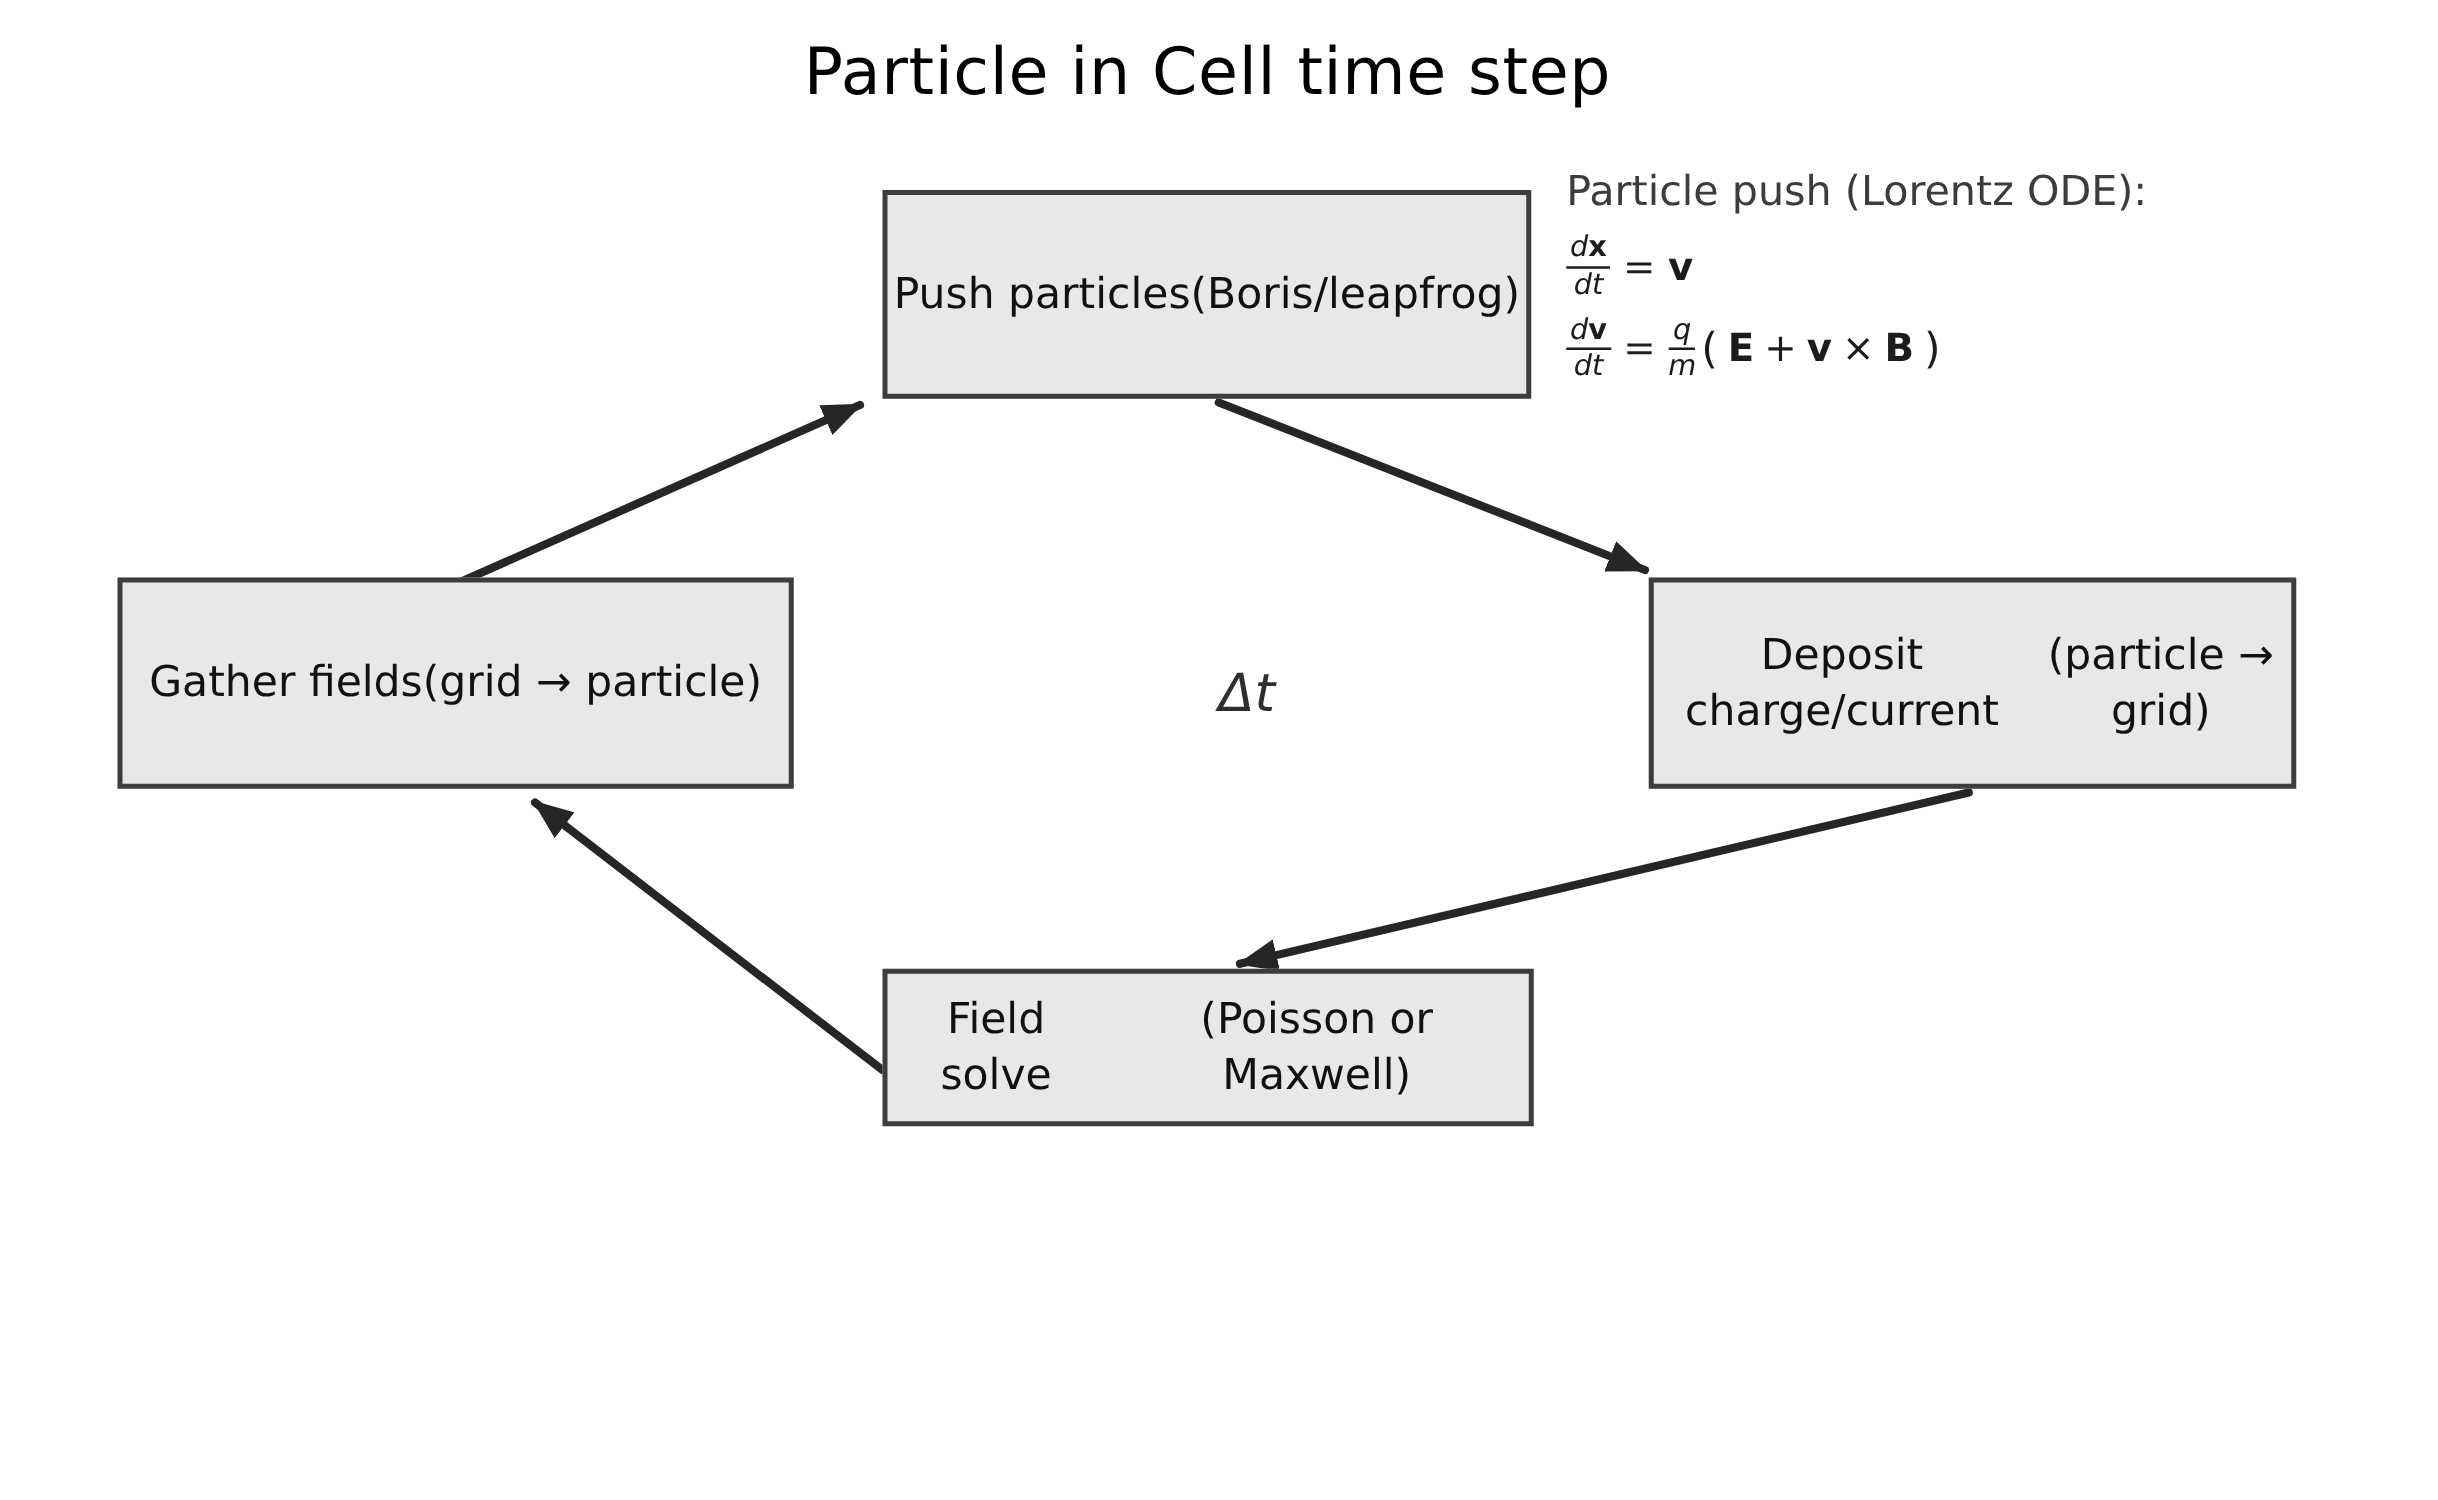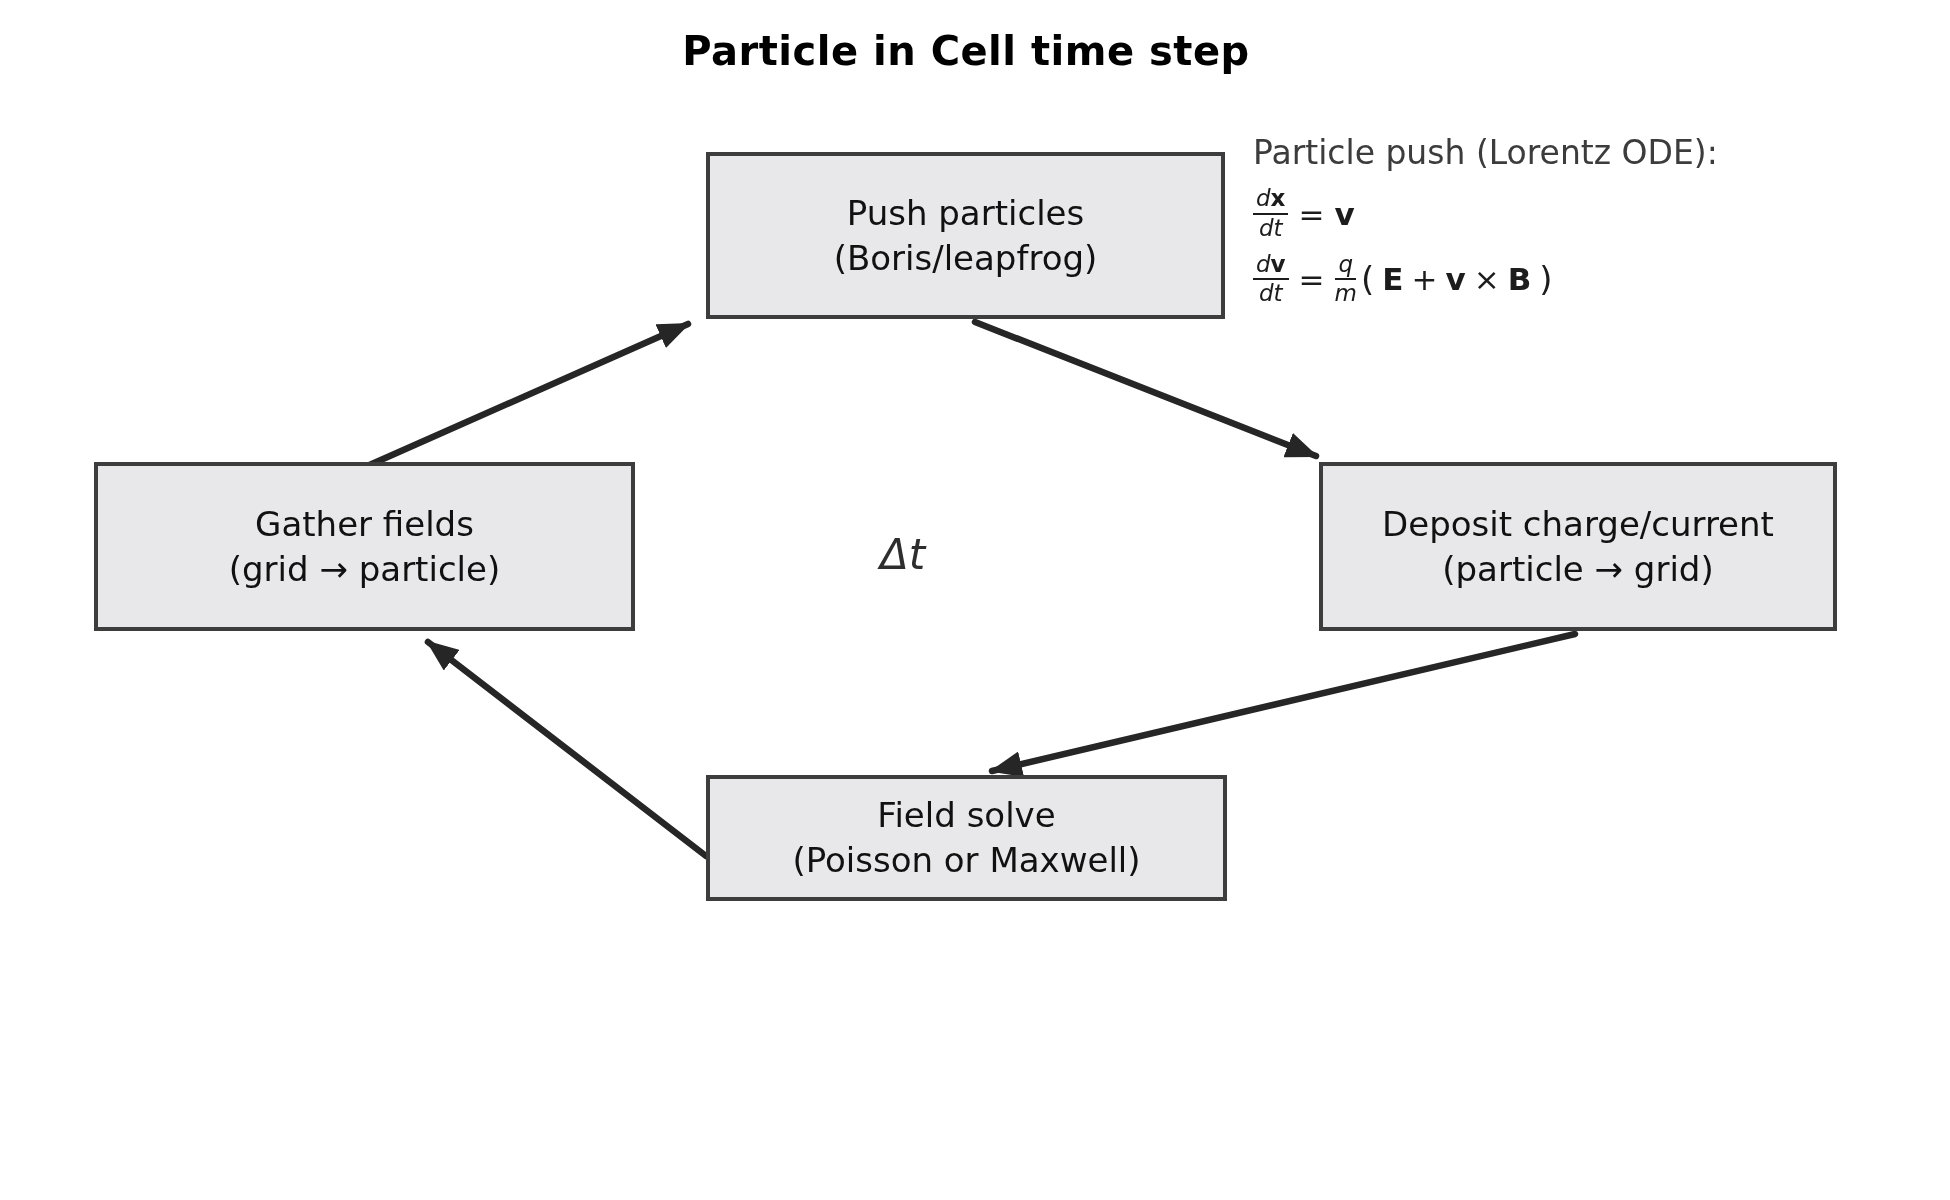--- a/index.html
+++ b/index.html
@@ -14,56 +14,56 @@
     height: 1200px;
     background: #ffffff;
     overflow: hidden;
   }
   .title {
     position: absolute;
     left: 0;
     top: 28px;
     width: 1932px;
     text-align: center;
-    font-size: 40px;
-    font-weight: bold;
+    font-size: 52px;
+    font-weight: normal;
     color: #000000;
     letter-spacing: 0.5px;
   }
   .arrow-layer {
     position: absolute;
     left: 0;
     top: 0;
     width: 1950px;
     height: 1200px;
   }
   .node {
     position: absolute;
     background: #e8e8ea;
     border: 4px solid #3d3d3d;
     box-sizing: border-box;
     display: flex;
-    flex-direction: column;
+    flex-direction: row;
     align-items: center;
     justify-content: center;
     text-align: center;
     color: #111111;
     font-size: 34px;
     line-height: 1.32;
   }
   .node-push    { left: 706px;  top: 152px; width: 519px; height: 167px; }
   .node-deposit { left: 1319px; top: 462px; width: 518px; height: 169px; }
   .node-field   { left: 706px;  top: 775px; width: 521px; height: 126px; }
   .node-gather  { left: 94px;   top: 462px; width: 541px; height: 169px; }
   .center-label {
     position: absolute;
     left: 880px;
     top: 530px;
     width: 140px;
-    text-align: left;
+    text-align: right;
     font-size: 42px;
     font-style: italic;
     color: #2e2e2e;
   }
   .note-push {
     position: absolute;
     left: 1253px;
     top: 133px;
     color: #3c3c3c;
   }

